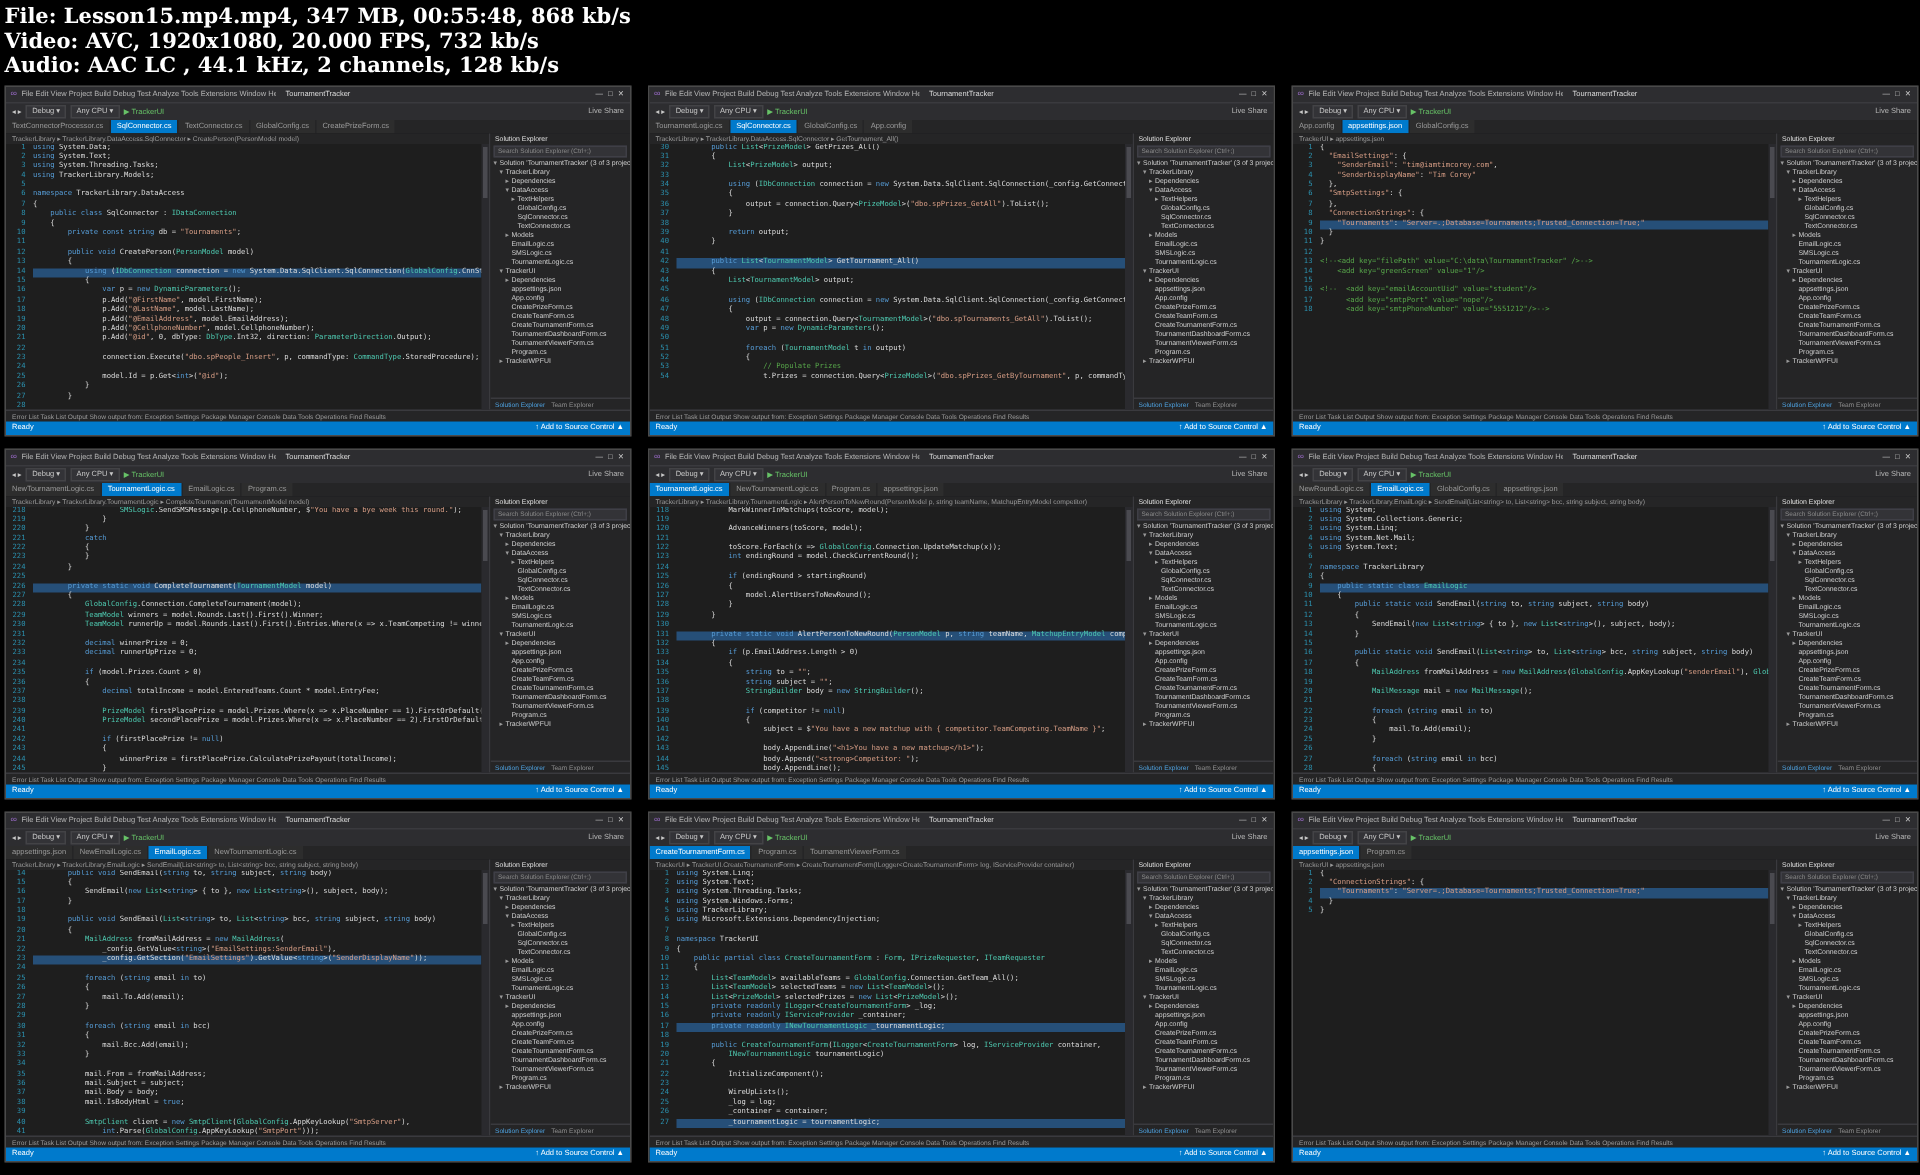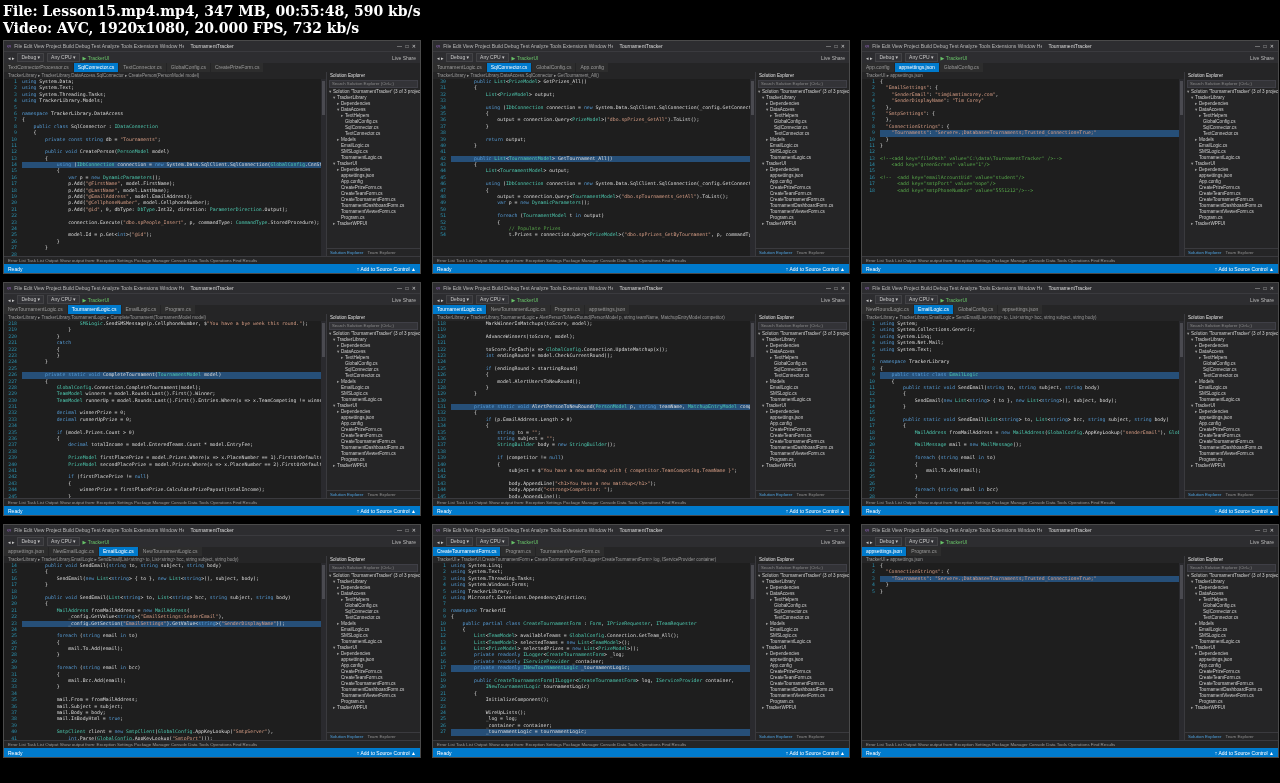--- a/index.html
+++ b/index.html
@@ -40,22 +40,23 @@
   .exp-tabs .first{color:#4ea1df;}
   .panelrow{height:7px;background:#252526;border-top:1px solid #3a3a3e;padding:0 4px;font-size:4.4px;line-height:7px;color:#9a9a9a;flex:0 0 auto;white-space:nowrap;overflow:hidden;}
   .statusbar{height:9px;background:#007acc;color:#fff;font-size:5px;display:flex;align-items:center;padding:0 4px;flex:0 0 auto;white-space:nowrap;}
   .status-right{margin-left:auto;}
 </style>
 </head>
 <body>
 
 <div class="page">
   <div class="file-header">
-    <div>File: Lesson15.mp4.mp4, 347 MB, 00:55:48, 590 kb/s</div>
+    <div>File: Lesson15.mp4.mp4, 347 MB, 00:55:48, 868 kb/s</div>
     <div>Video: AVC, 1920x1080, 20.000 FPS, 732 kb/s</div>
+    <div>Audio: AAC LC , 44.1 kHz, 2 channels, 128 kb/s</div>
   </div>
   <div id="grid" class="grid">
       <div class="thumb">
         <div class="titlebar">
           <span class="vs-logo">∞</span>
           <span class="menu-str">File  Edit  View  Project  Build  Debug  Test  Analyze  Tools  Extensions  Window  Help</span>
           <span class="tb-title">TournamentTracker</span>
           <span class="winbtns">—  □  ✕</span>
         </div>
         <div class="toolbar">

